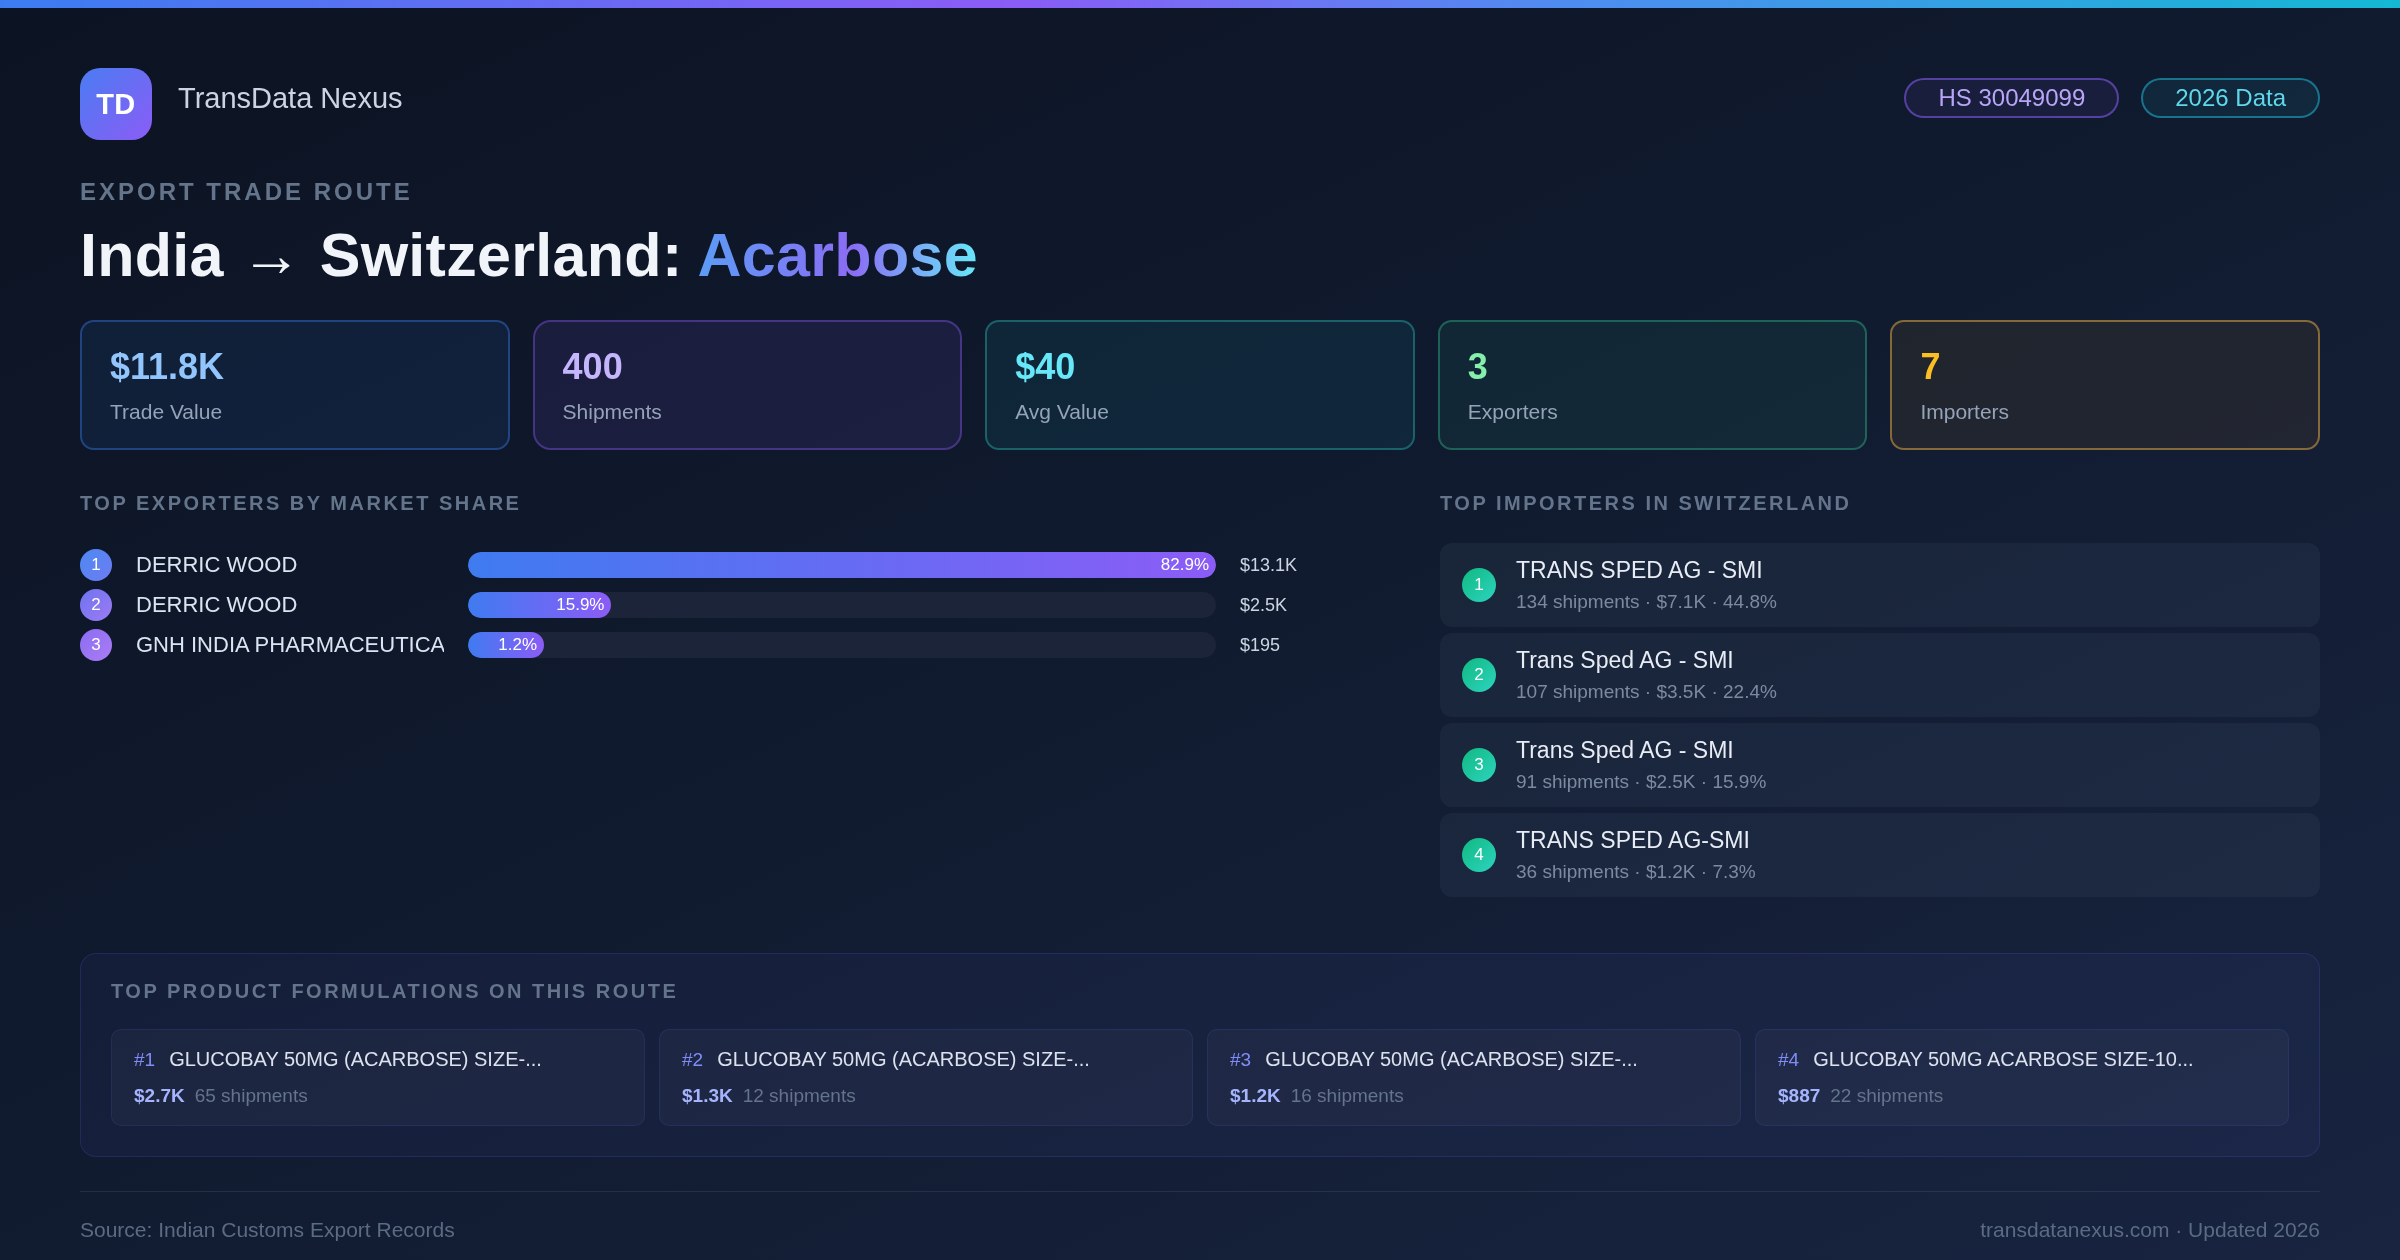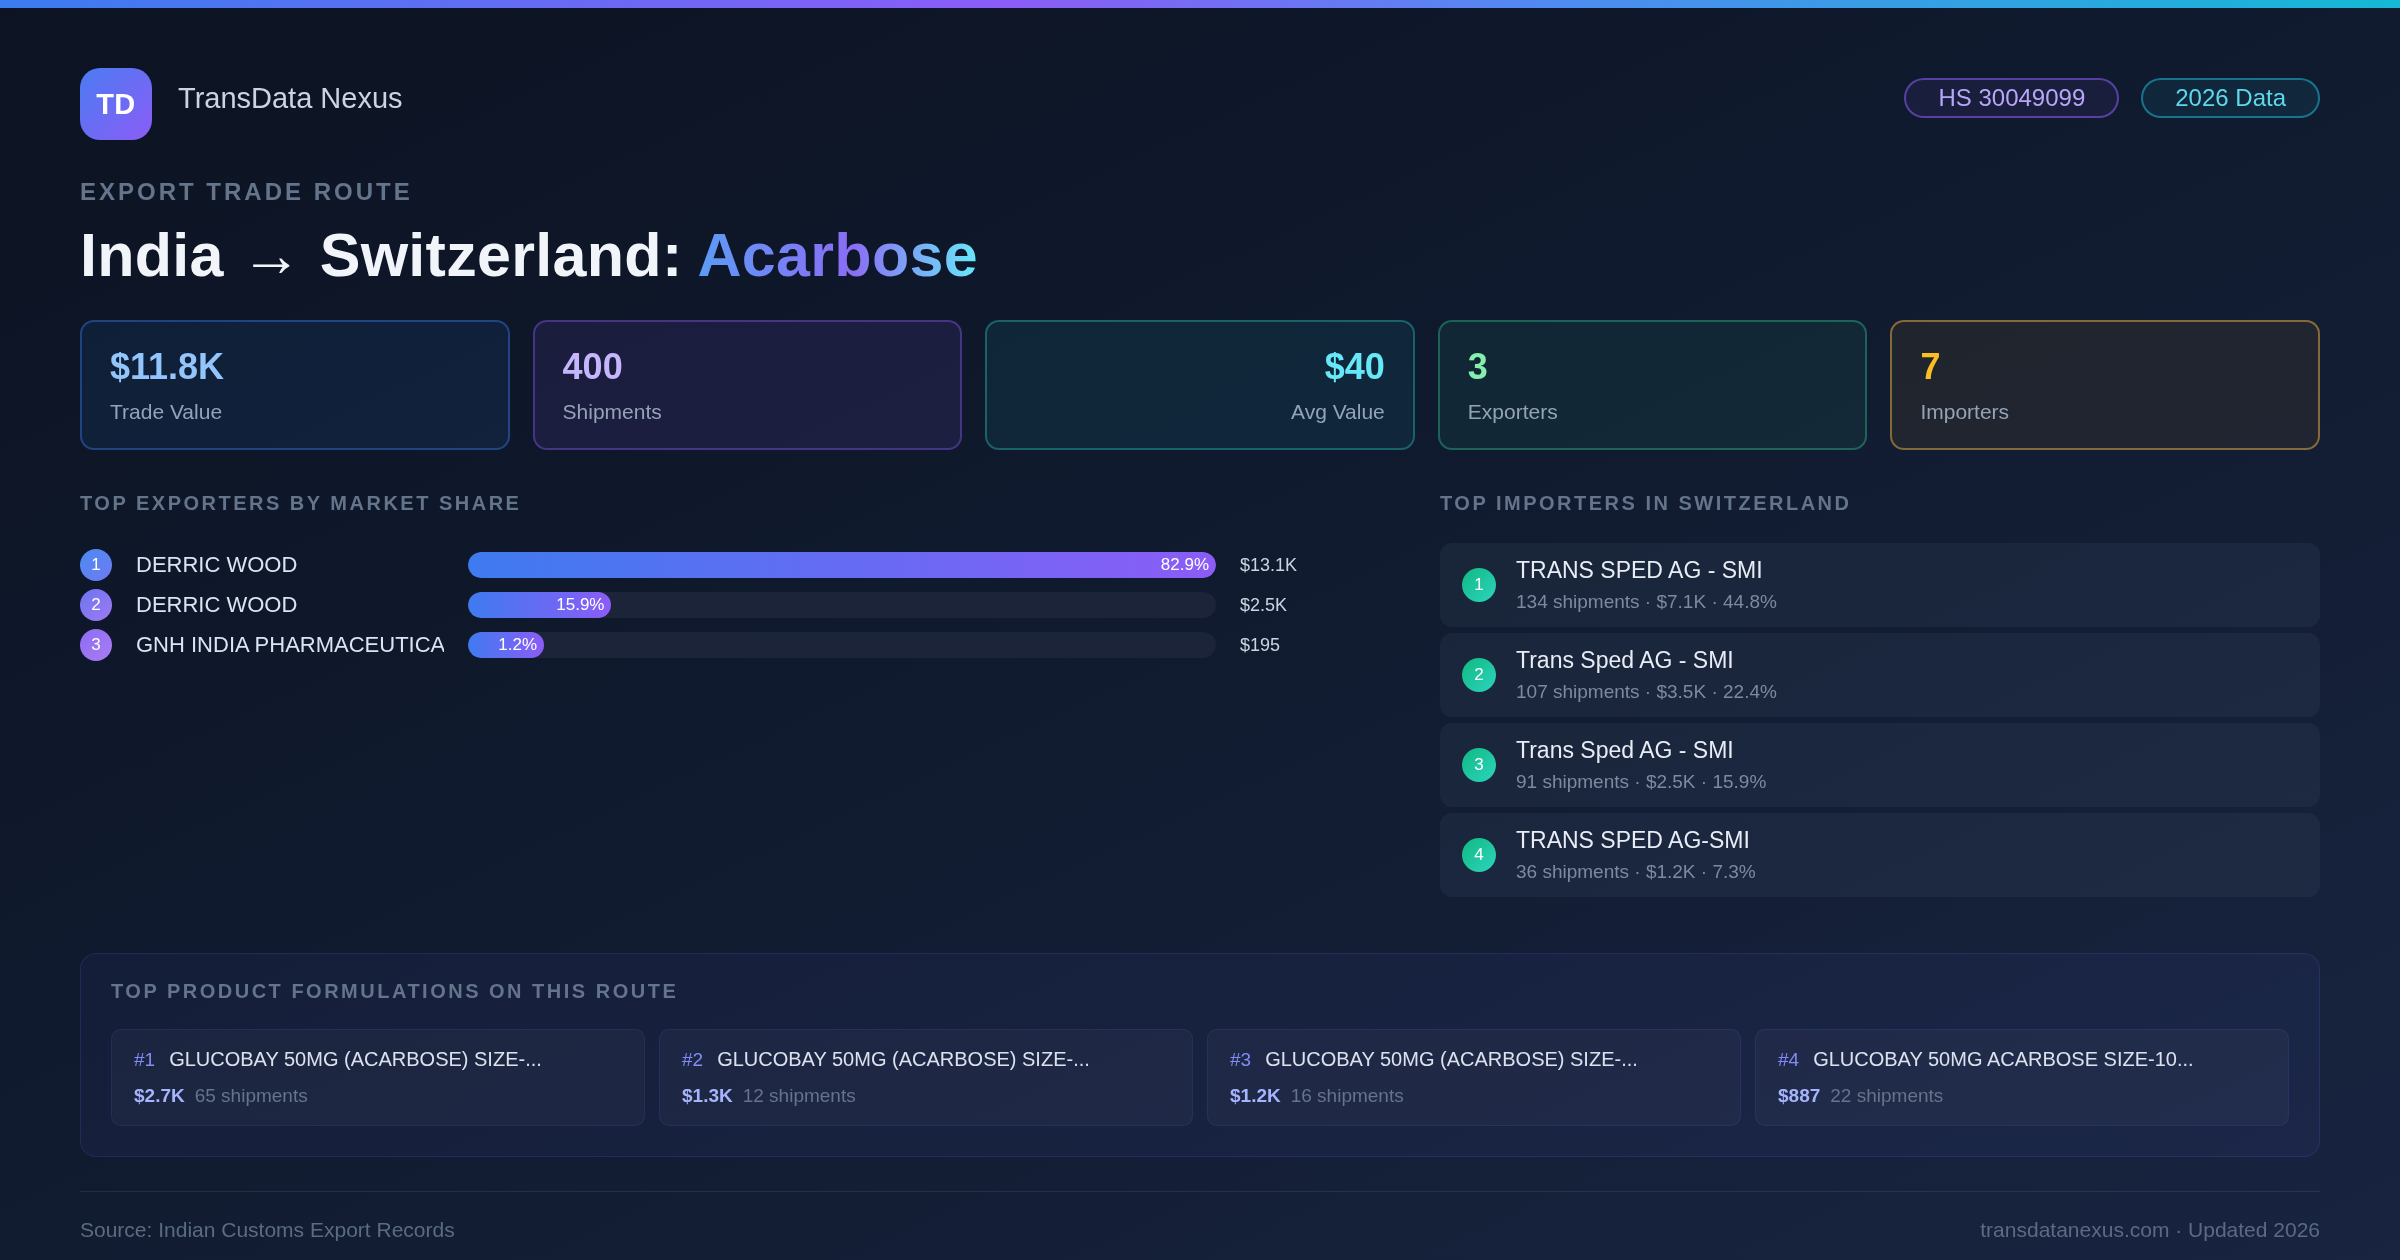--- a/index.html
+++ b/index.html
@@ -42,23 +42,23 @@
     -webkit-background-clip:text; background-clip:text; color:transparent;
   }
 
   
   .stats { margin-top:30px; display:grid; grid-template-columns:repeat(5,1fr); gap:23px; }
   .stat { border-radius:14px; padding:24px 28px; border:2px solid transparent; }
   .stat-value { font-size:36px; font-weight:600; }
   .stat-label { margin-top:12px; font-size:21px; color:#94a3b8; }
   .stat-blue   { background:rgba(59,130,246,.09);  border-color:rgba(59,130,246,.38); }
   .stat-blue   .stat-value { color:#93c5fd; }
-  .stat-purple { background:rgba(139,92,246,.10);  border-color:rgba(139,92,246,.38); }
+  .stat-purple { background:rgba(139,92,246,.10);  border-color:rgba(139,92,246,.38);border-radius:18px; }
   .stat-purple .stat-value { color:#c4b5fd; }
-  .stat-cyan   { background:rgba(34,211,238,.07);  border-color:rgba(45,212,191,.35);text-align:right; }
+  .stat-cyan   { background:rgba(34,211,238,.07);  border-color:rgba(45,212,191,.35); }
   .stat-cyan   .stat-value { color:#67e8f9; }
   .stat-green  { background:rgba(52,211,153,.07);  border-color:rgba(52,211,153,.35); }
   .stat-green  .stat-value { color:#86efac; }
   .stat-amber  { background:rgba(245,158,11,.07);  border-color:rgba(217,164,65,.55); }
   .stat-amber  .stat-value { color:#fbbf24; }
 
   
   .columns { margin-top:42px; display:grid; grid-template-columns:1fr 880px; gap:90px; align-items:start; }
   .sec-label { font-size:20px; letter-spacing:2.5px; color:#64748b; font-weight:600; }
 

